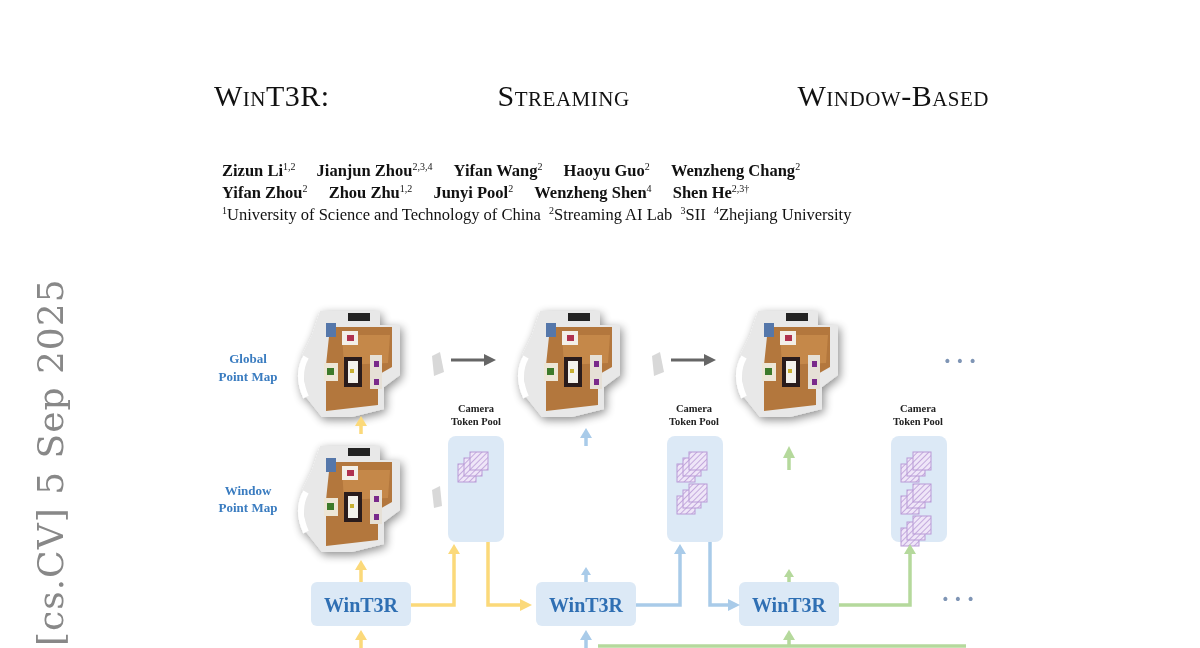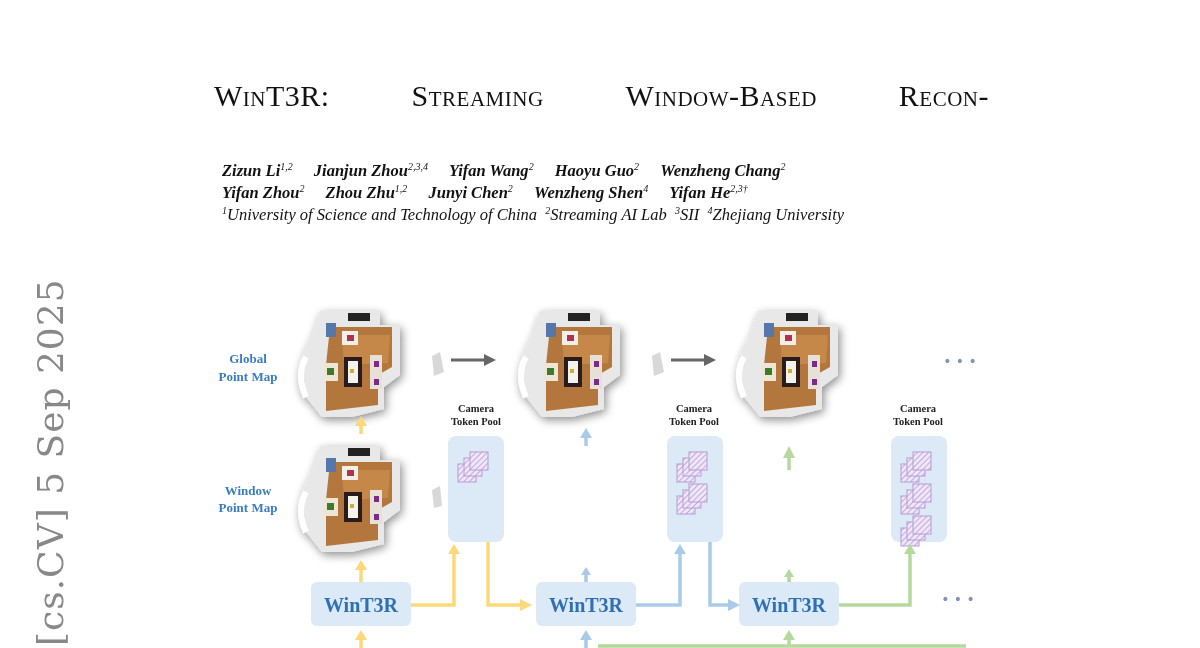--- a/index.html
+++ b/index.html
@@ -1,57 +1,56 @@
 <!DOCTYPE html>
 <html><head>
 <meta charset="utf-8">
 <style>
   html,body{margin:0;padding:0;background:#fff;}
   body{width:1200px;height:648px;position:relative;overflow:hidden;font-family:"Liberation Serif","DejaVu Serif",serif;color:#111;}
   .title{position:absolute;left:214px;top:50px;width:775px;font-size:30px;line-height:40px;letter-spacing:0.5px;font-variant:small-caps;margin-top:26px;}
   .title .l1{display:flex;justify-content:space-between;}
-  .authors{position:absolute;left:222px;top:160px;font-size:16.5px;line-height:22px;font-style:italic;}
+  .authors{position:absolute;left:222px;top:160px;font-size:16.5px;line-height:22px;}
   .authors .row{white-space:nowrap;}
   .authors b{font-weight:bold;}
   .authors .a{margin-right:17px;}
   .authors sup{font-size:10px;font-weight:normal;vertical-align:6px;line-height:0;}
   .affil{font-size:16.5px;}
   .affil sup{font-size:10px;vertical-align:6px;line-height:0;}
   .arxiv{position:absolute;left:30px;top:646px;transform-origin:0 0;transform:rotate(-90deg);font-family:"DejaVu Serif",serif;font-size:36px;color:#888;white-space:nowrap;letter-spacing:1px;}
   .fig{position:absolute;left:0;top:0;width:1200px;height:648px;}
   .lbl{font-family:"Liberation Serif",serif;font-weight:bold;fill:#3a7cc0;font-size:13px;}
   .ctp{font-family:"Liberation Serif",serif;font-weight:bold;fill:#222;font-size:10.5px;}
   .wt{font-family:"Liberation Serif",serif;font-weight:bold;fill:#2f6fb3;font-size:20px;}
 </style>
 </head>
 <body>
 
 <div class="title">
   <div class="l1">
     <span>WinT3R:</span>
     <span>Streaming</span>
     <span>Window-Based</span>
-    <span>Recon-</span>
   </div>
 </div>
 
 <div class="authors">
   <div class="row">
     <span class="a"><b>Zizun Li</b><sup>1,2</sup></span>
     <span class="a"><b>Jianjun Zhou</b><sup>2,3,4</sup></span>
     <span class="a"><b>Yifan Wang</b><sup>2</sup></span>
     <span class="a"><b>Haoyu Guo</b><sup>2</sup></span>
     <span class="a"><b>Wenzheng Chang</b><sup>2</sup></span>
   </div>
   <div class="row">
     <span class="a"><b>Yifan Zhou</b><sup>2</sup></span>
     <span class="a"><b>Zhou Zhu</b><sup>1,2</sup></span>
-    <span class="a"><b>Junyi Chen</b><sup>2</sup></span>
+    <span class="a"><b>Junyi Pool</b><sup>2</sup></span>
     <span class="a"><b>Wenzheng Shen</b><sup>4</sup></span>
-    <span class="a"><b>Yifan He</b><sup>2,3†</sup></span>
+    <span class="a"><b>Shen He</b><sup>2,3†</sup></span>
   </div>
   <div class="row affil">
     <span><sup>1</sup><span>University of Science and Technology of China</span></span>&nbsp;
     <span><sup>2</sup><span>Streaming AI Lab</span></span>&nbsp;
     <span><sup>3</sup><span>SII</span></span>&nbsp;
     <span><sup>4</sup><span>Zhejiang University</span></span>
   </div>
 </div>
 
 <div class="arxiv">[cs.CV]  5 Sep 2025</div>

